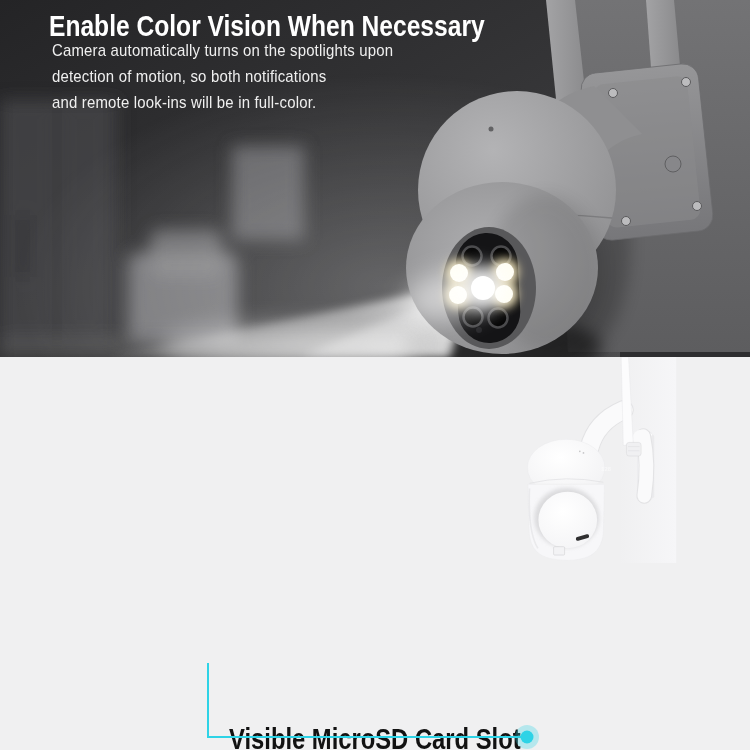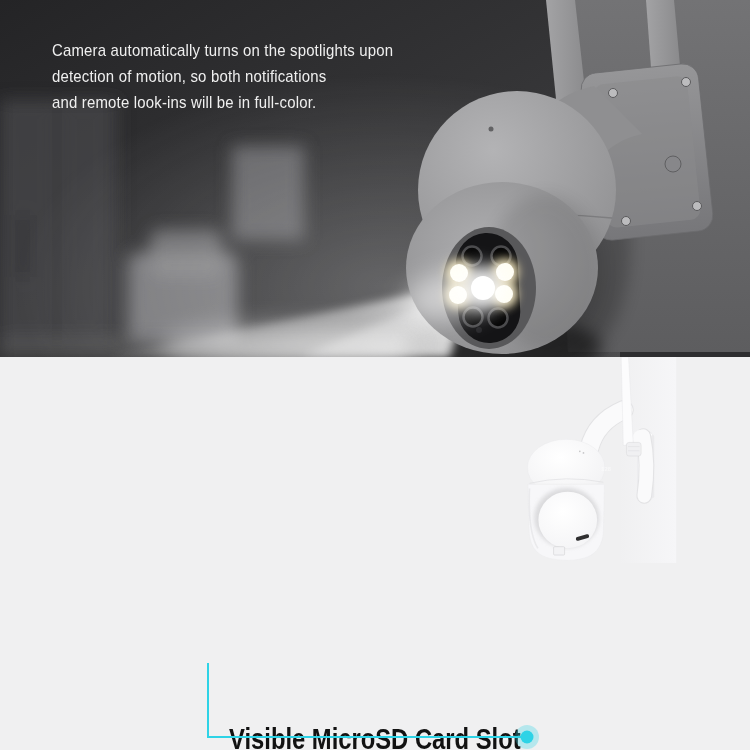--- a/index.html
+++ b/index.html
@@ -142,20 +142,21 @@
         </g>
         <circle cx="479" cy="330" r="3" fill="#27272a"></circle>
         <g>
           <circle cx="483" cy="288" r="22" fill="#ffffff" opacity="0.85" filter="url(#b8)"></circle>
           <circle cx="483" cy="288" r="12" fill="#ffffff"></circle>
           <ellipse cx="452" cy="295" rx="48" ry="24" fill="#ffffff" opacity="0.5" filter="url(#b12)" transform="rotate(-12 452 295)"></ellipse>
         </g>
       </g>
     </svg>
 
+    <h1 class="headline"><span class="squeeze">Enable Color Vision When Necessary</span></h1>
     <p class="top-body">
       <span>Camera automatically turns on the spotlights upon</span><br>
       <span>detection of motion, so both notifications</span><br>
       <span>and remote look-ins will be in full-color.</span>
     </p>
   </section>
 
   <section class="bottom">
 
     <h2 class="b-title"><span class="squeeze">Visible MicroSD Card Slot</span></h2>

